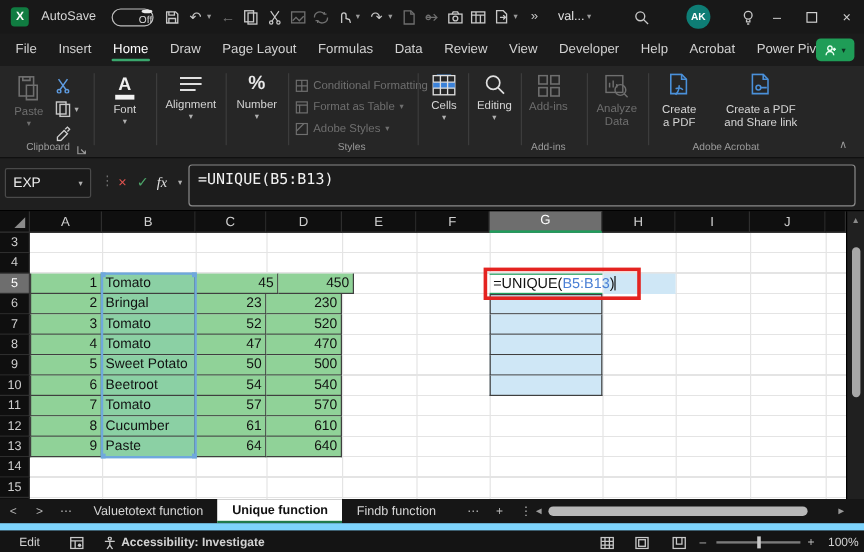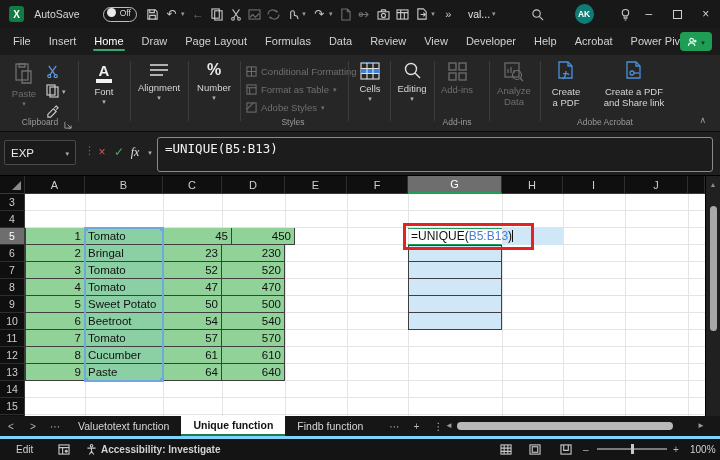--- a/index.html
+++ b/index.html
@@ -4,21 +4,21 @@
 <style>
   * { margin:0; padding:0; box-sizing:border-box; }
   html,body { background:#000; }
   body { font-family:"Liberation Sans", sans-serif; }
   .window { position:relative; width:720px; height:460px; background:#1c1c1c; overflow:hidden; }
 
   
   .titlebar { position:absolute; left:0; top:0; width:720px; height:28px; background:#181818; display:flex; align-items:center; color:#c9c9c9; }
   .excel-logo { width:16px; height:16px; margin-left:9px; background:#107C41; border-radius:3px; color:#fff; font-size:10px; font-weight:bold; display:flex; align-items:center; justify-content:center; }
   .autosave-label { font-size:10.5px; margin-left:10px; color:#d6d6d6; }
-  .toggle { width:36px; height:15px; border:1px solid #bdbdbd; border-radius:8px; margin-left:23px; position:relative; display:flex; align-items:flex-start; }
+  .toggle { width:36px; height:15px; border:1px solid #bdbdbd; border-radius:8px; margin-left:13px; position:relative; display:flex; align-items:flex-end;flex-direction:column; }
   .toggle .knob { width:9px; height:9px; border-radius:50%; background:#e8e8e8; margin-left:3px; }
   .toggle .state { font-size:8.5px; color:#d6d6d6; margin-left:4px; }
   .tbi { width:20px; display:flex; align-items:center; justify-content:center; font-size:12px; color:#c9c9c9; height:24px; }
   .tbi.gray { color:#6f6f6f; }
   .tbi svg { stroke:#c8c8c8; fill:none; stroke-width:1.2; }
   .tbi.gray svg { stroke:#6f6f6f; }
   .tb-chev { font-size:7px; color:#9a9a9a; width:8px; }
   .wbname { font-size:10.5px; color:#e0e0e0; margin:0 2px 0 10px; }
   .avatar { width:20px; height:20px; border-radius:50%; background:#0e7d75; color:#fff; font-size:8.5px; font-weight:bold; display:flex; align-items:center; justify-content:center; }
   .caption-btn { width:30px; height:28px; display:flex; align-items:center; justify-content:center; color:#cfcfcf; font-size:12px; }
@@ -92,21 +92,21 @@
   
   .sheettabs { position:absolute; left:0; top:416px; width:720px; height:20px; background:#161616; display:flex; align-items:stretch; color:#c9c9c9; }
   .tabnav { width:22px; display:flex; align-items:center; justify-content:center; font-size:10px; color:#b8b8b8; }
   .sheet-tab { font-size:10.5px; display:flex; align-items:center; padding:0 12px; white-space:nowrap; color:#d6d6d6; }
   .sheet-tab.active { background:#fff; color:#111; font-weight:bold; border-bottom:2px solid #1f7a4d; }
   .hscroll-left { position:absolute; left:445px; top:5px; font-size:8px; color:#9a9a9a; }
   .hthumb { position:absolute; left:457px; top:6px; width:216px; height:8px; background:#b8b8b8; border-radius:4px; }
   .hscroll-right { position:absolute; left:697px; top:5px; font-size:8px; color:#9a9a9a; }
 
   
-  .statusbar { position:absolute; left:0; top:436px; width:720px; height:24px; background:#141414; border-top:3px solid #7dd3fc; color:#d2d2d2; font-size:10px; }
+  .statusbar { position:absolute; left:0; top:436px; width:720px; height:24px; background:#141414; border-top:6px solid #7dd3fc; color:#d2d2d2; font-size:10px; }
   .sb-item { position:absolute; top:0; height:20px; display:flex; align-items:center; }
   .sb-ico svg { stroke:#c8c8c8; fill:none; stroke-width:1.2; }
   .zoom-track { position:absolute; left:597px; top:9px; width:70px; height:2px; background:#7a7a7a; }
   .zoom-handle { position:absolute; left:631px; top:5px; width:3px; height:10px; background:#c8c8c8; }
 </style>
 </head>
 <body>
 
 <div class="window">
 

